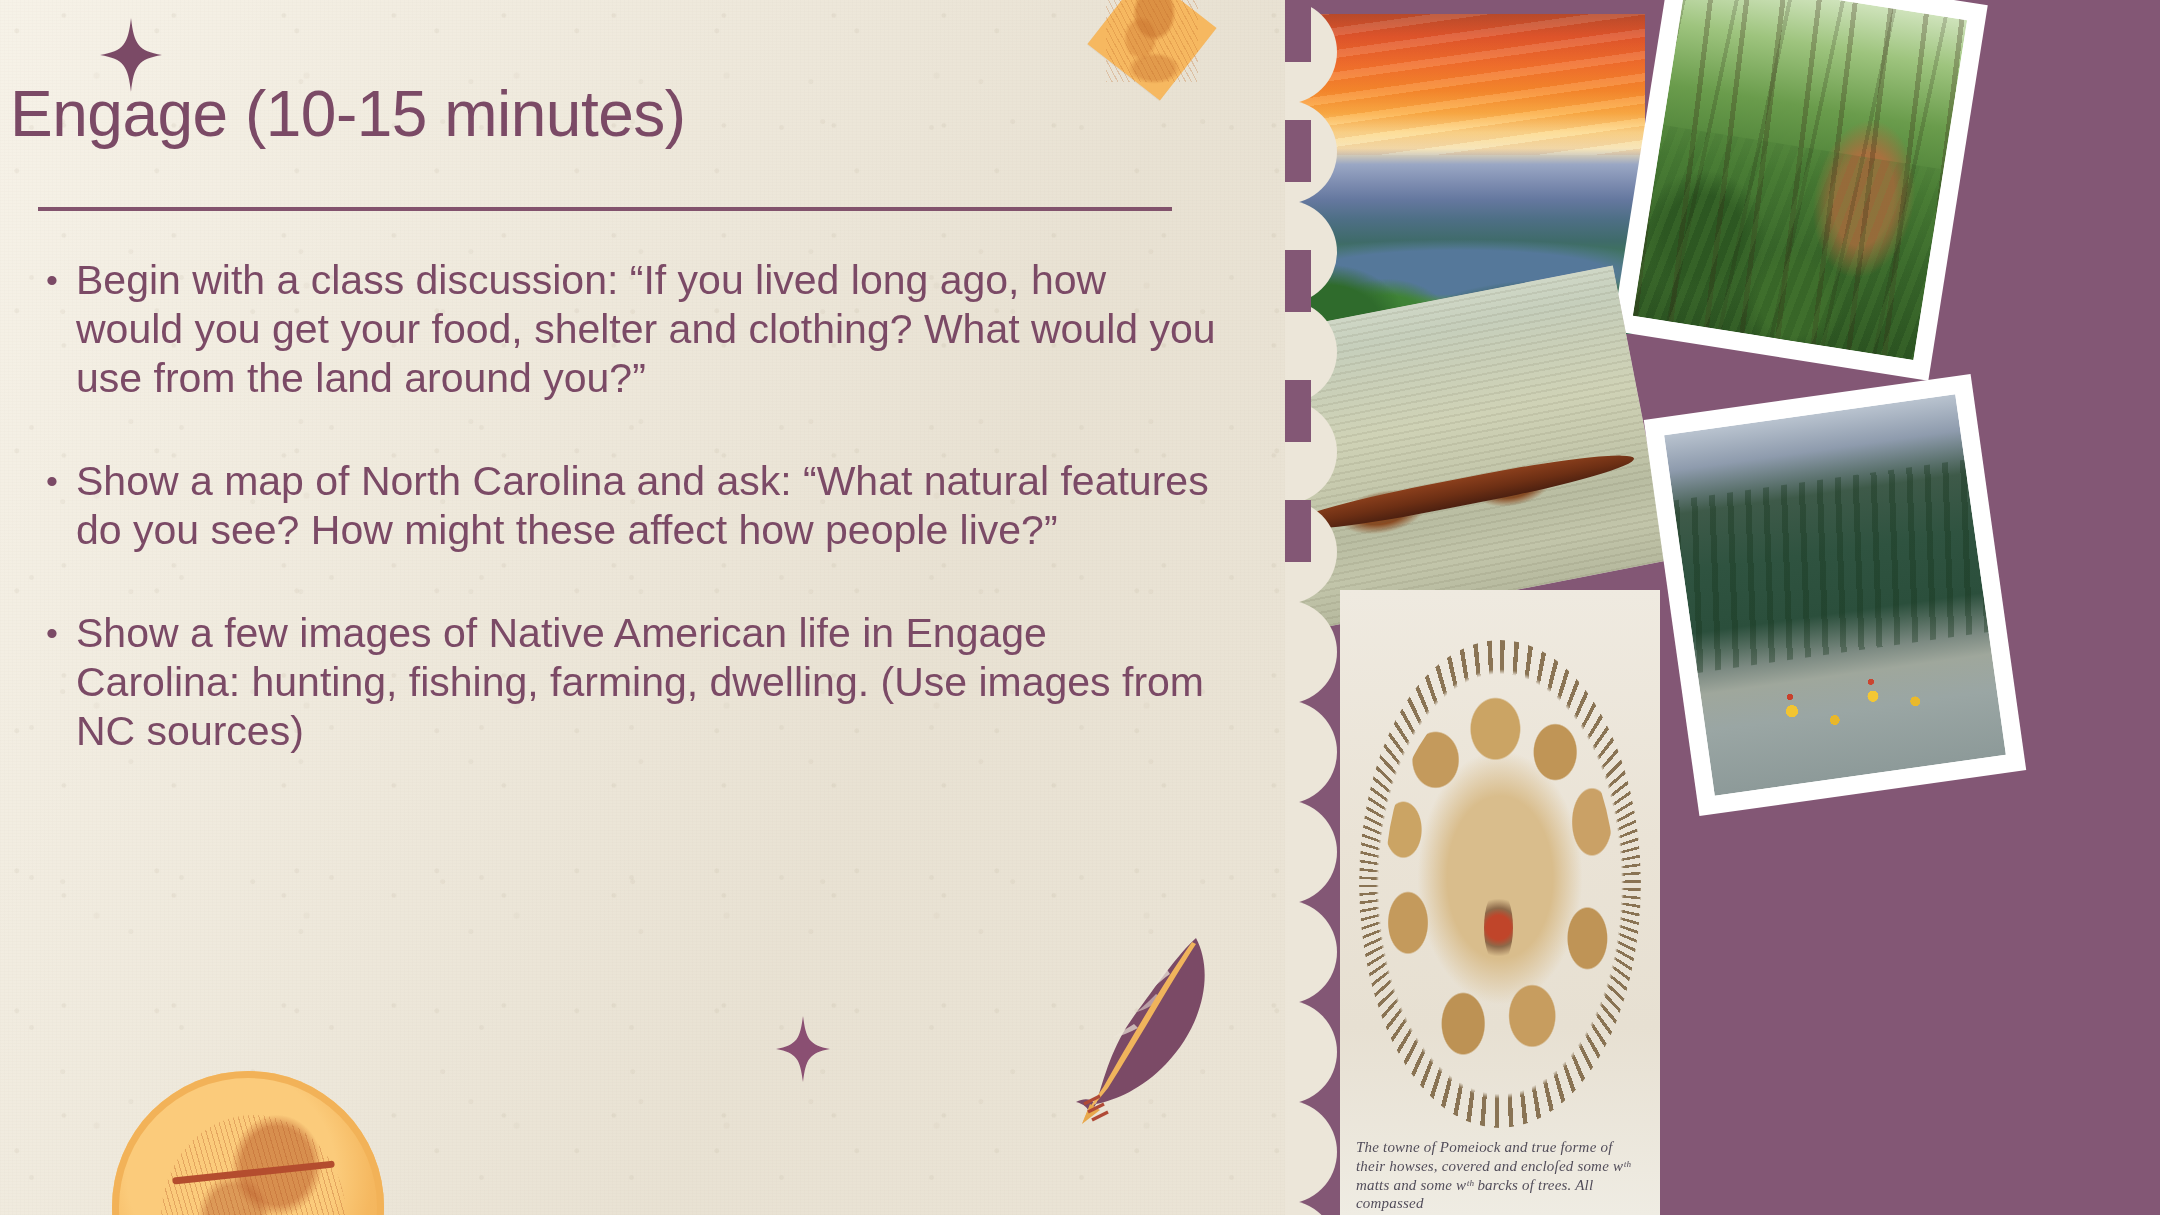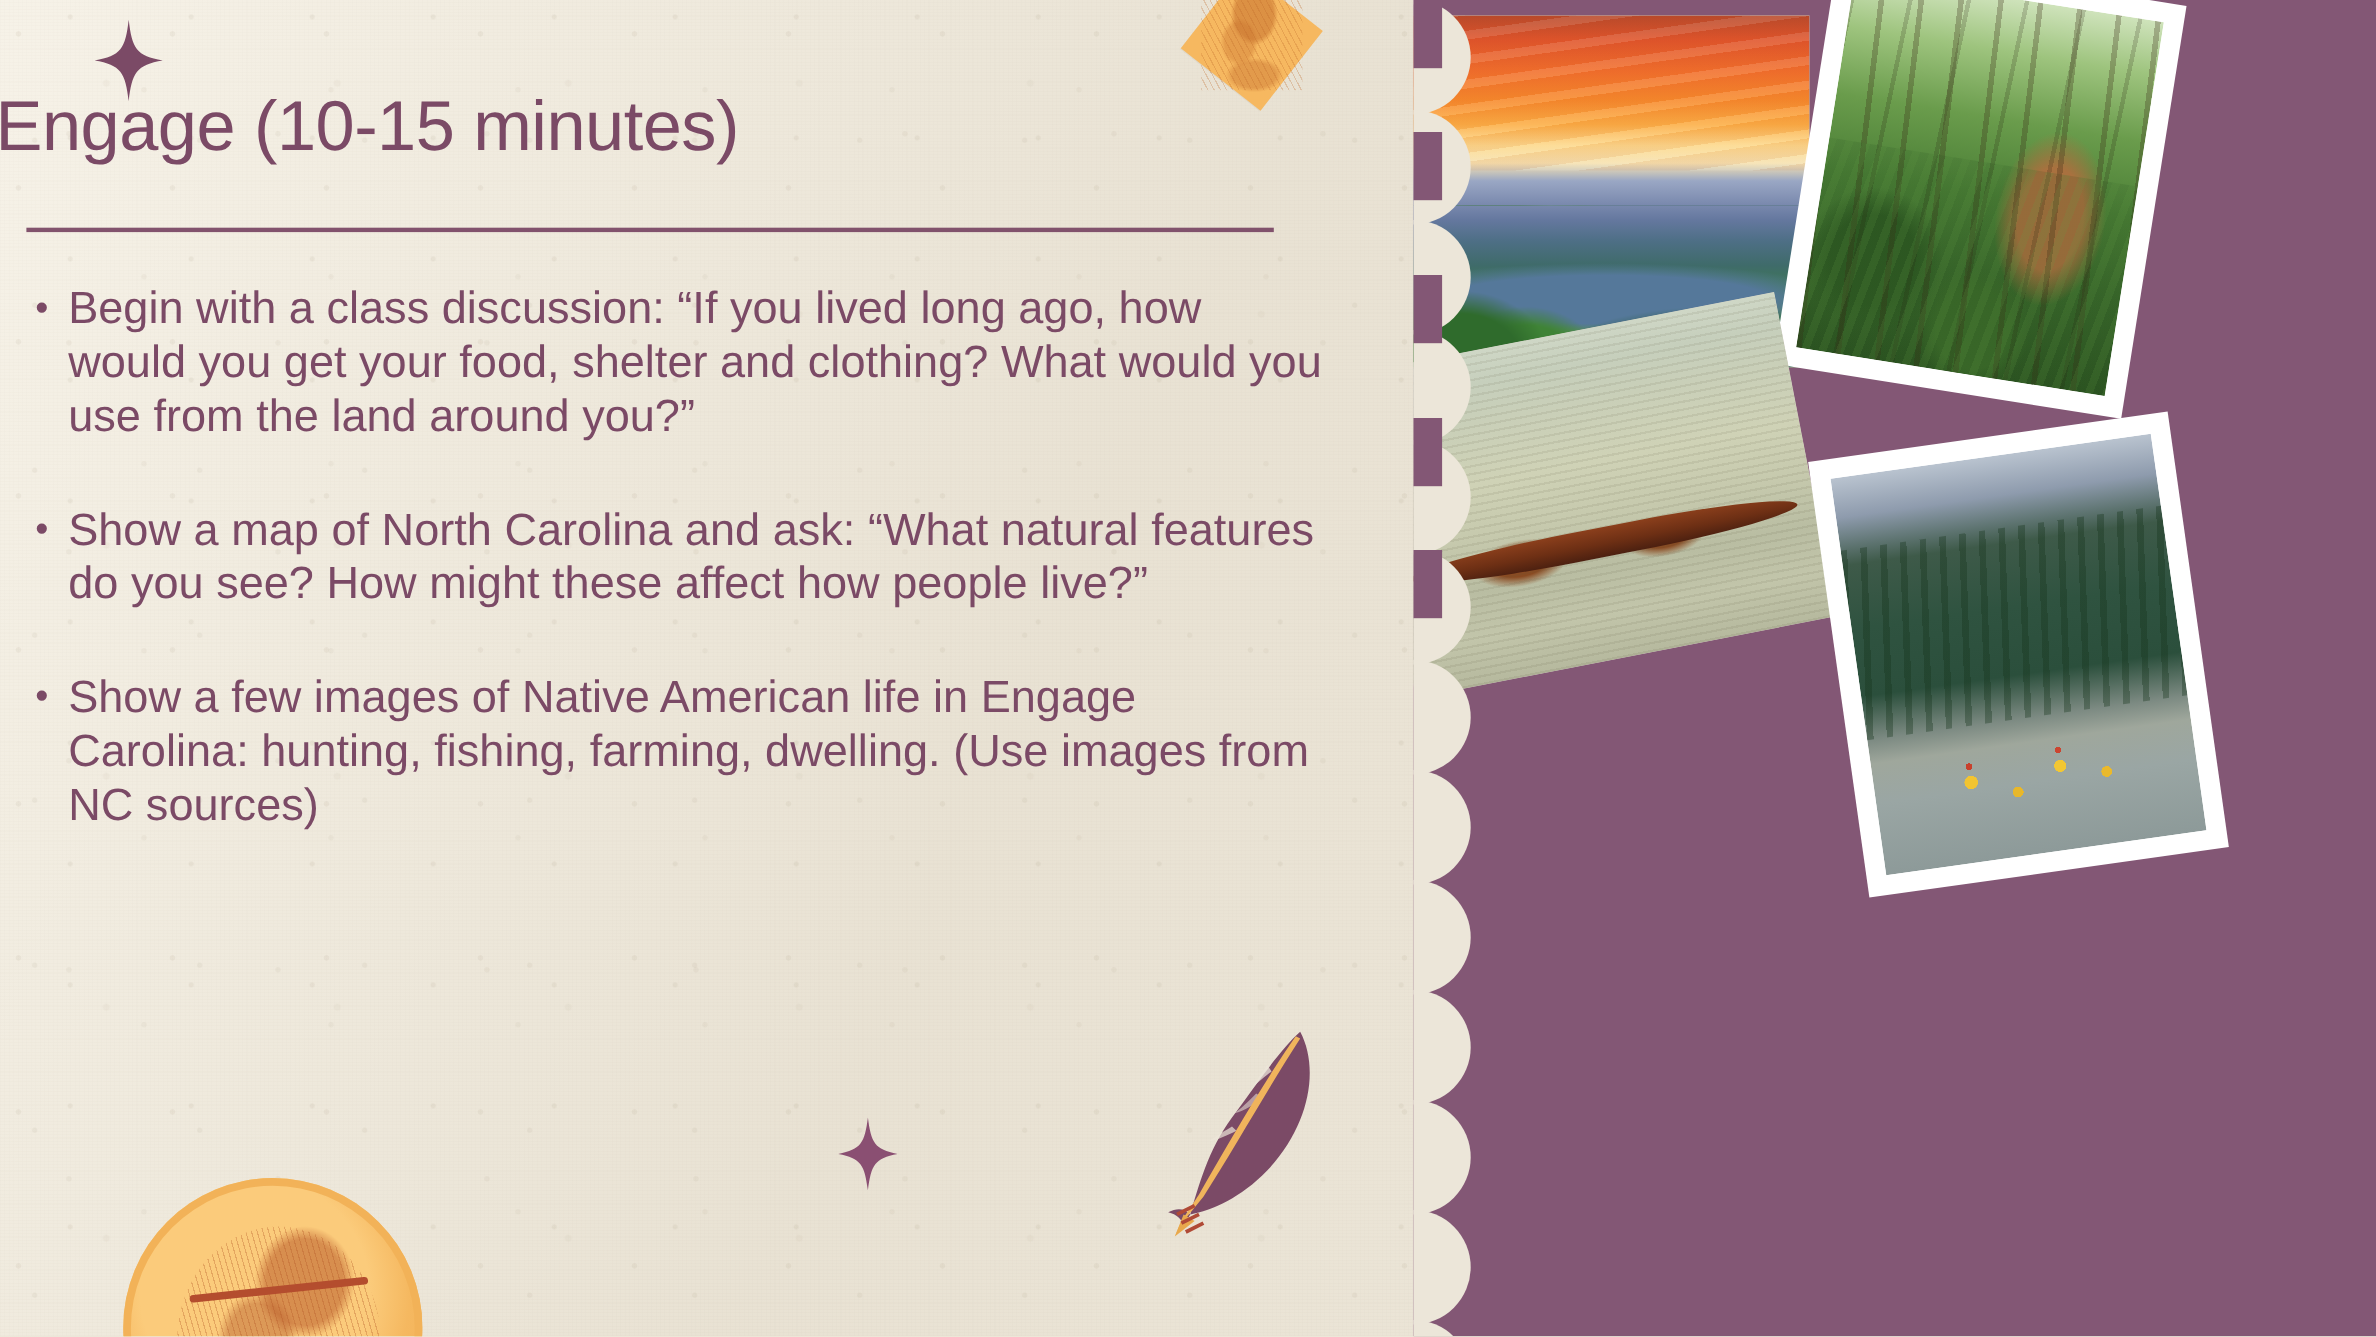--- a/index.html
+++ b/index.html
@@ -197,21 +197,21 @@
     position:absolute; left:5%; right:5%; bottom:2px;
     font-family:"Liberation Serif", serif;
     font-style:italic;
     font-size:15px; line-height:1.25;
     color:#2f2a3c; opacity:.82;
     letter-spacing:.2px;
     white-space:normal;
   }
 
   
-  #content { position:absolute; left:2px; top:0; width:1285px; height:860px;text-decoration:underline; }
+  #content { position:absolute; left:16px; top:0; width:1285px; height:860px;text-decoration:underline; }
 
   #slide-title {
     position:absolute;
     left:-6px; top:82px;
     width:1180px;
     font-size:64px;
     line-height:1;
     font-weight:400;
     color:#7b4a66;
     letter-spacing:-.5px;
@@ -348,20 +348,30 @@
         <div class="img-fishing"></div>
       </div>
     </div>
 
     <div class="photo framed" style="left:385px; top:395px; width:330px; height:400px; transform:rotate(-8deg);">
       <div class="inner">
         <div class="img-river"></div>
       </div>
     </div>
 
+    <div class="photo" style="left:55px; top:590px; width:320px; height:625px;">
+      <div class="inner">
+        <div class="img-village">
+          <div class="palisade"></div>
+          <div class="huts"></div>
+          <div class="fire"></div>
+        </div>
+        <div class="village-caption">The towne of Pomeiock and true forme of their howses, covered and encloſed some wᵗʰ matts and some wᵗʰ barcks of trees. All compassed</div>
+      </div>
+    </div>
 
     <div class="scallop-col" id="scallops">
         <i style="top: -60px; background: rgb(236, 230, 217);"></i>
         <i style="top: 40px; background: rgb(236, 230, 217);"></i>
         <i style="top: 140px; background: rgb(236, 230, 217);"></i>
         <i style="top: 240px; background: rgb(236, 230, 217);"></i>
         <i style="top: 340px; background: rgb(236, 230, 217);"></i>
         <i style="top: 440px; background: rgb(236, 230, 217);"></i>
         <i style="top: 540px; background: rgb(236, 230, 217);"></i>
         <i style="top: 640px; background: rgb(236, 230, 217);"></i>

